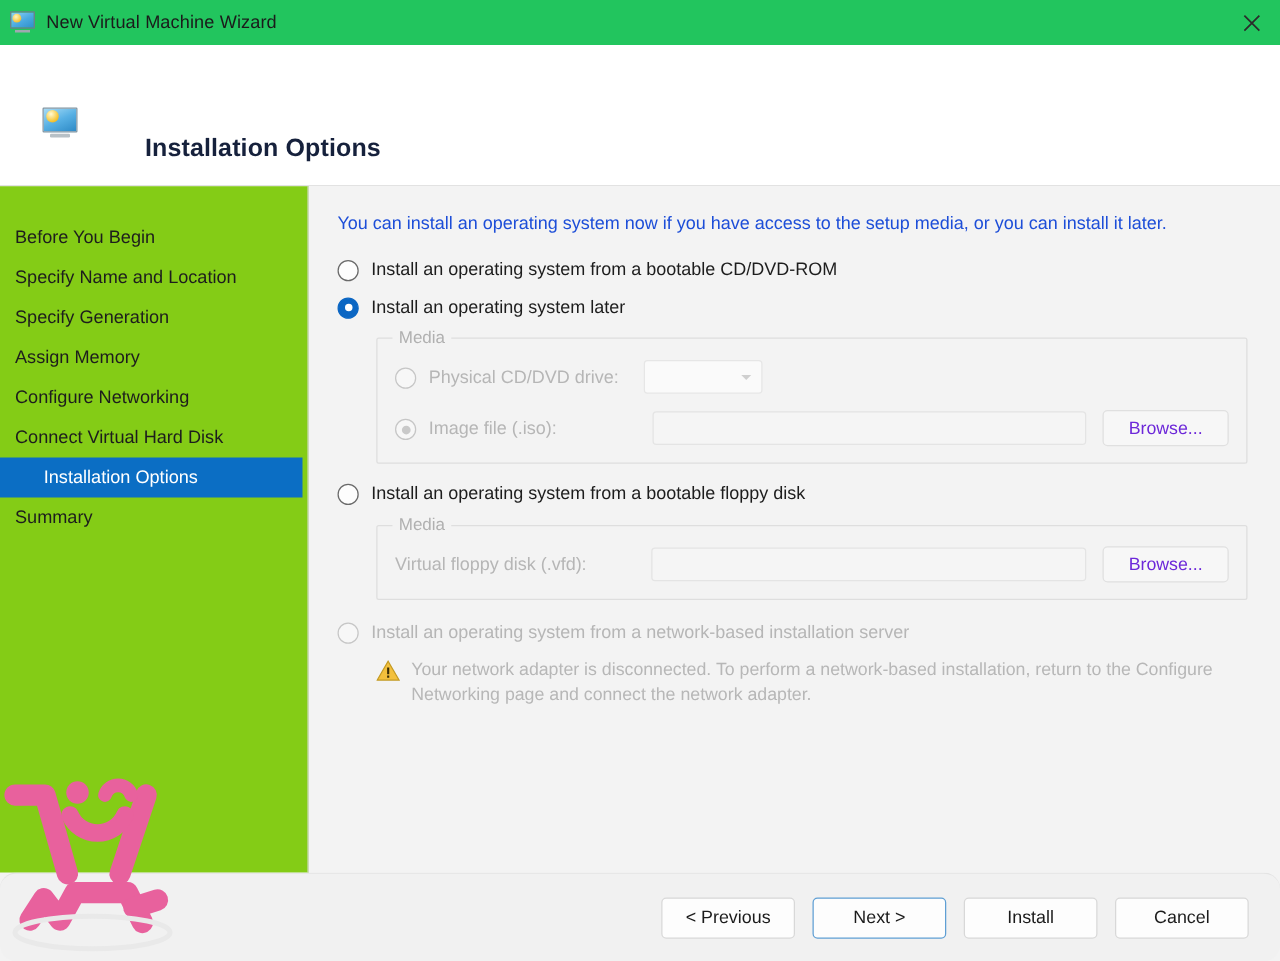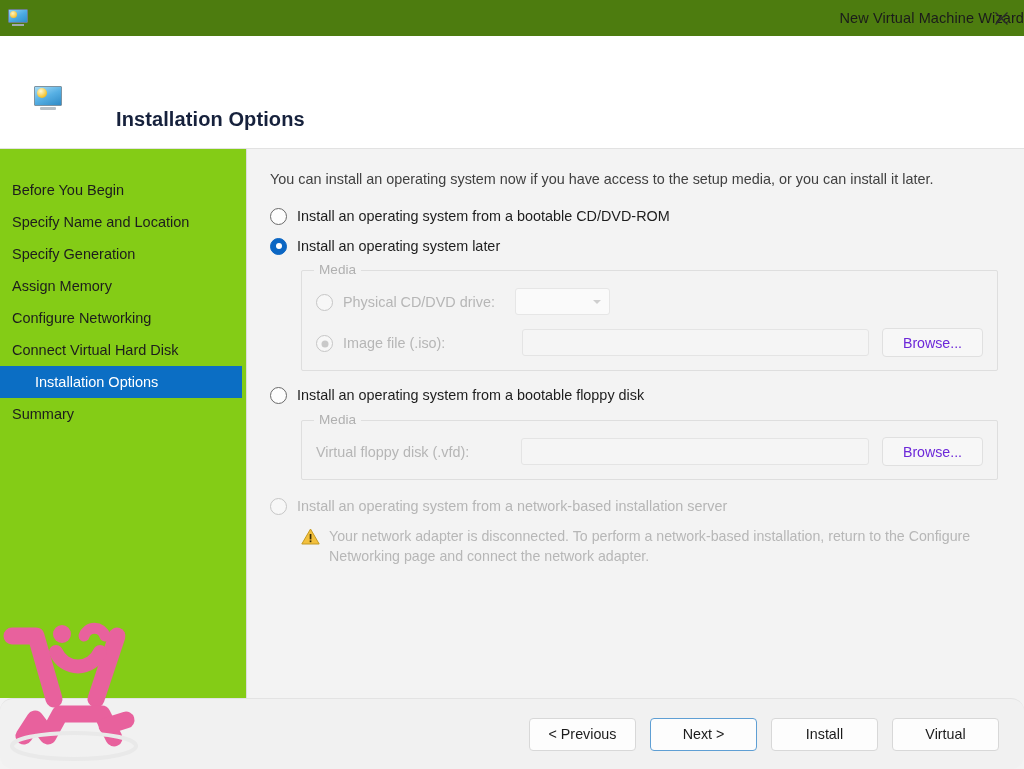--- a/index.html
+++ b/index.html
@@ -14,22 +14,22 @@
   #app {
     position: relative;
     width: 1024px; height: 769px;
     background: #f3f3f3;
   }
 
   
   .titlebar {
     position: absolute; top: 0; left: 0;
     width: 1024px; height: 36px;
-    background: #4d7c0f;
-    display: flex; align-items: center; justify-content: space-between;
+    background: #22c55e;
+    display: flex; align-items: center;
   }
   .titlebar-icon {
     width: 20px; height: 18px;
     margin-left: 8px; margin-right: 9px;
     position: relative;
     flex: none;
   }
   .mon-body {
     position: absolute; left: 0; top: 0;
     width: 20px; height: 14px;
@@ -129,21 +129,21 @@
 
   .content {
     position: absolute; left: 248px; top: 0;
     width: 776px; height: 549px;
     background: #f3f3f3;
     padding: 20px 26px 0 22px;
   }
 
   .intro {
     font-size: 14.4px;
-    color: #404040;
+    color: #1d4ed8;
     line-height: 1.45;
     max-width: 712px;
     margin: 0 0 16px 0;
   }
 
   
   .radio-row {
     display: flex; align-items: flex-start;
     margin-bottom: 6px;
     min-height: 24px;
@@ -405,21 +405,21 @@
         <span class="warn-text">Your network adapter is disconnected. To perform a network-based installation, return to the Configure Networking page and connect the network adapter.</span>
       </div>
 
     </div>
   </div>
 
   <div class="footer">
     <div class="btn">&lt; Previous</div>
     <div class="btn primary">Next &gt;</div>
     <div class="btn">Install</div>
-    <div class="btn">Virtual</div>
+    <div class="btn">Cancel</div>
   </div>
 
   <div class="watermark">
     <svg width="160" height="148" viewBox="0 0 160 148" aria-hidden="true">
       <g stroke="#e8619d" stroke-linecap="round" stroke-linejoin="round" fill="none">
 
         <path d="M10 22 L34 22 L52 85" stroke-width="17"></path>
 
         <path d="M115 22 L94 85" stroke-width="17"></path>
 

